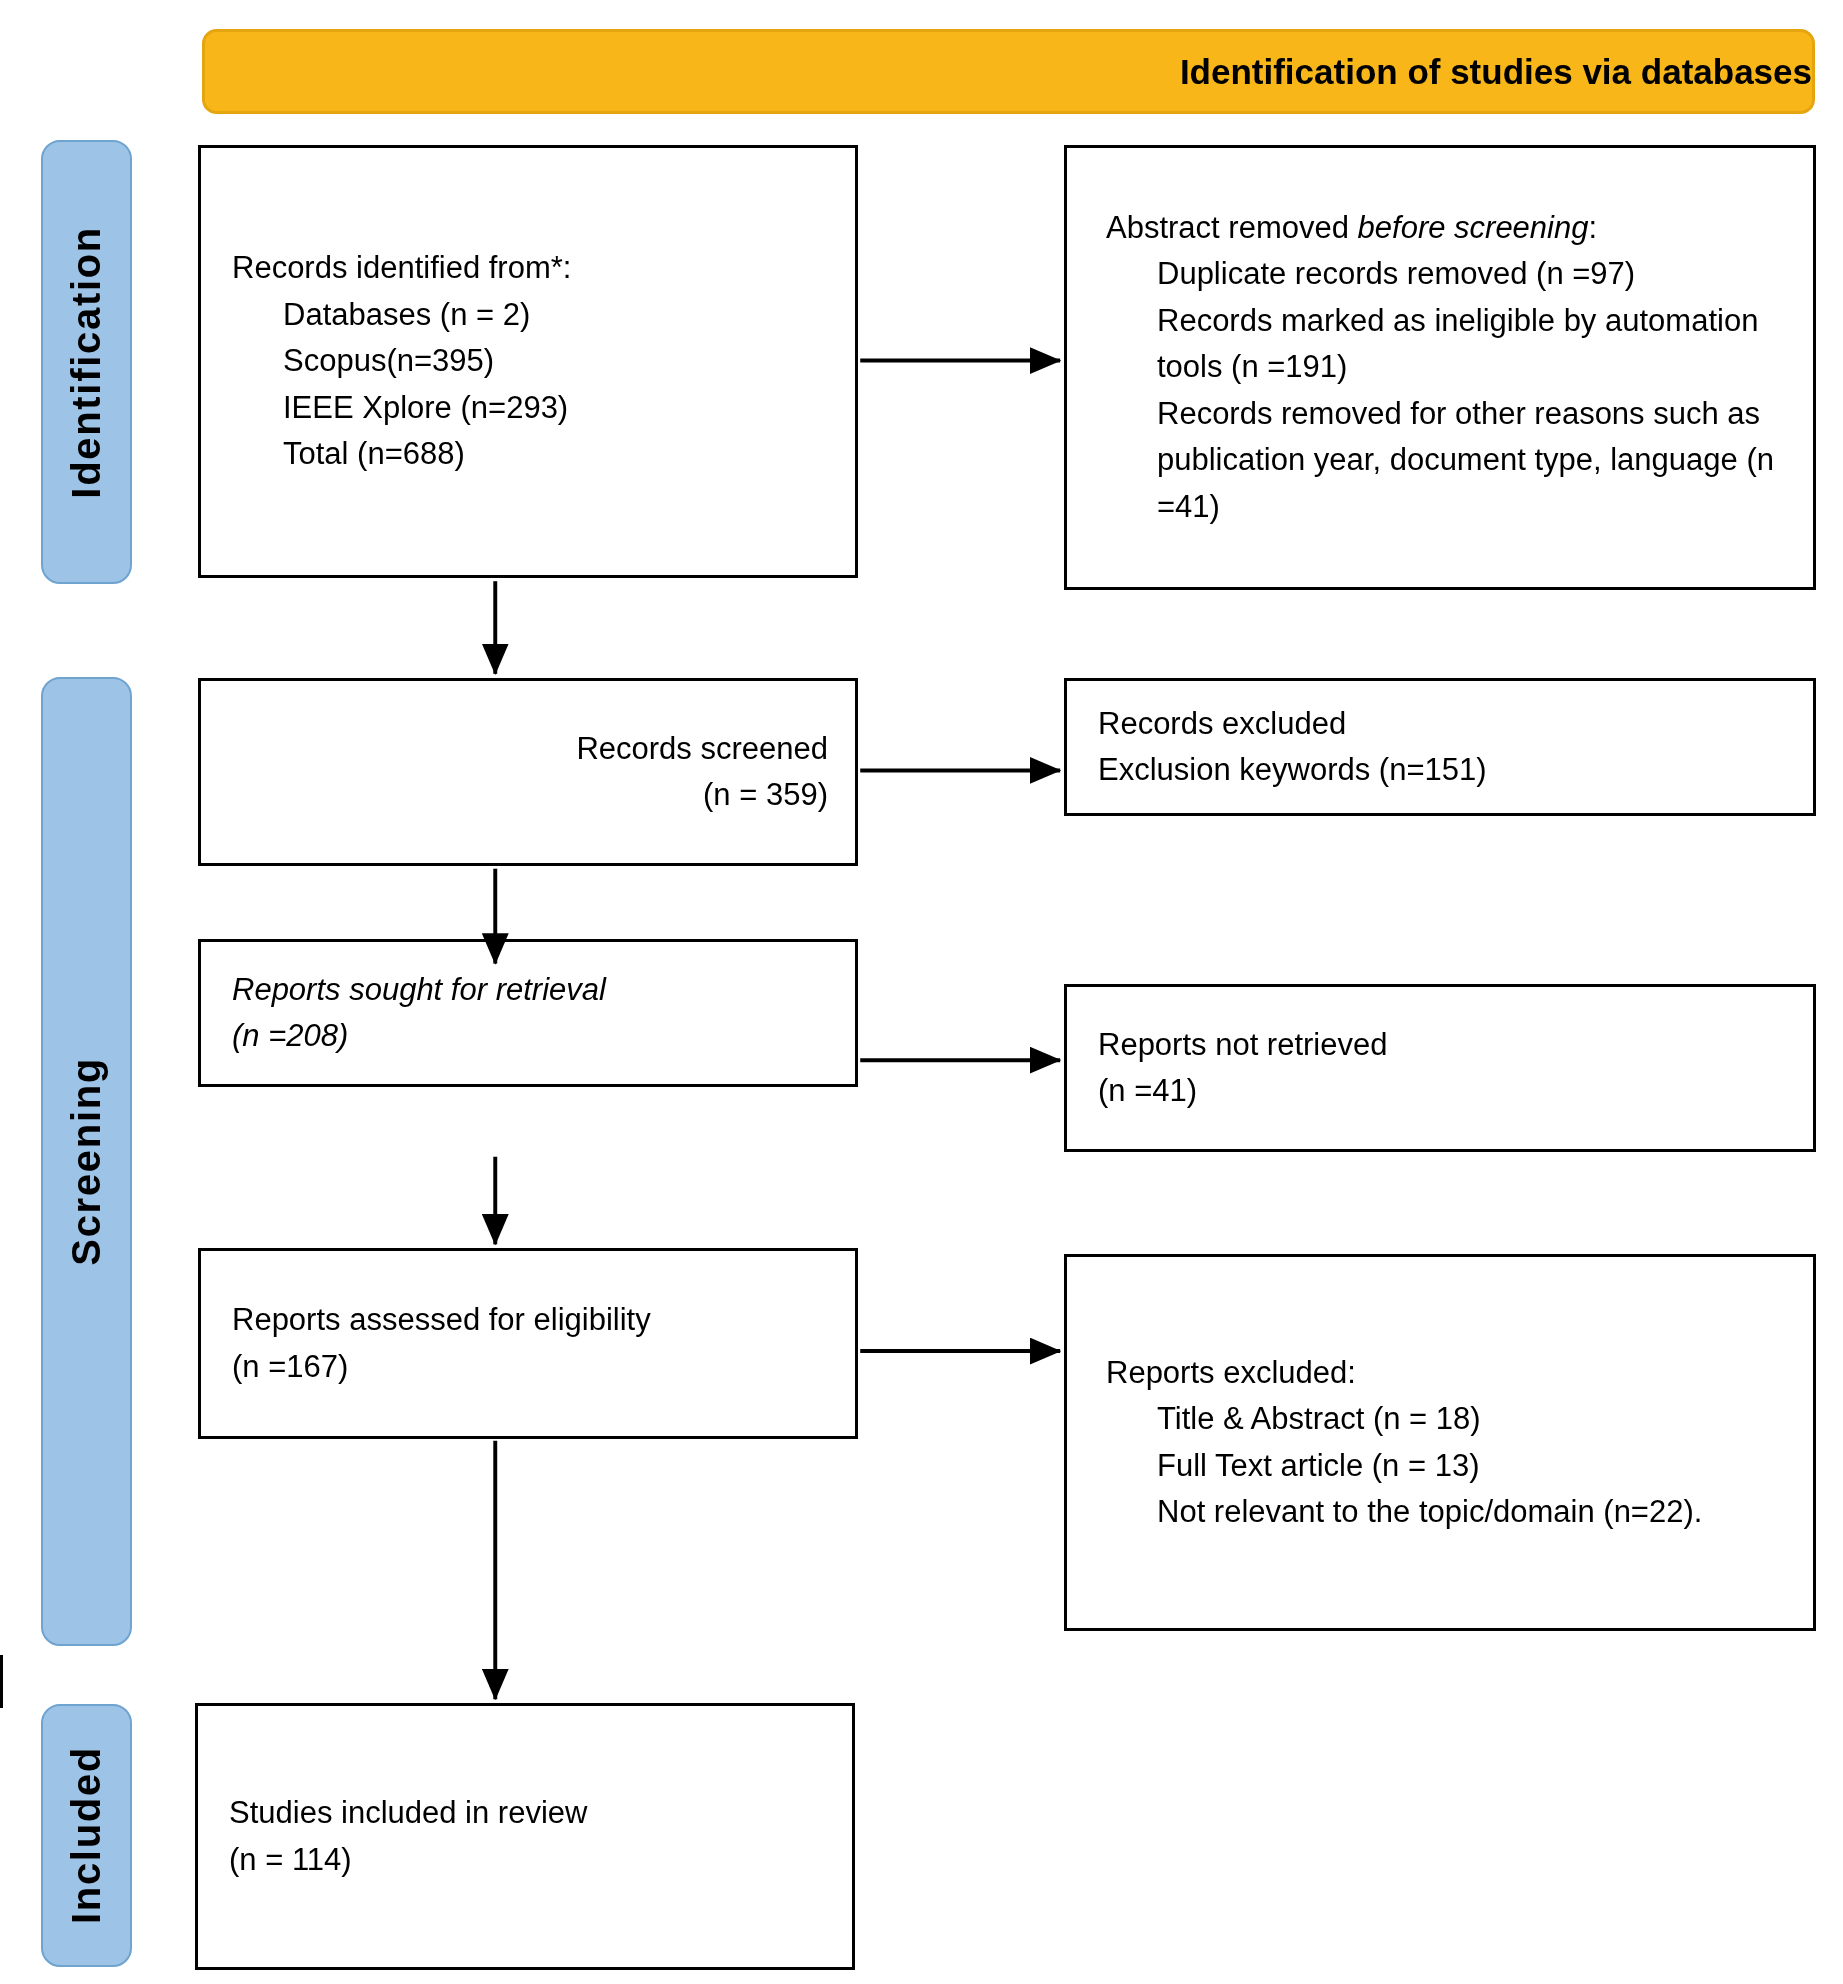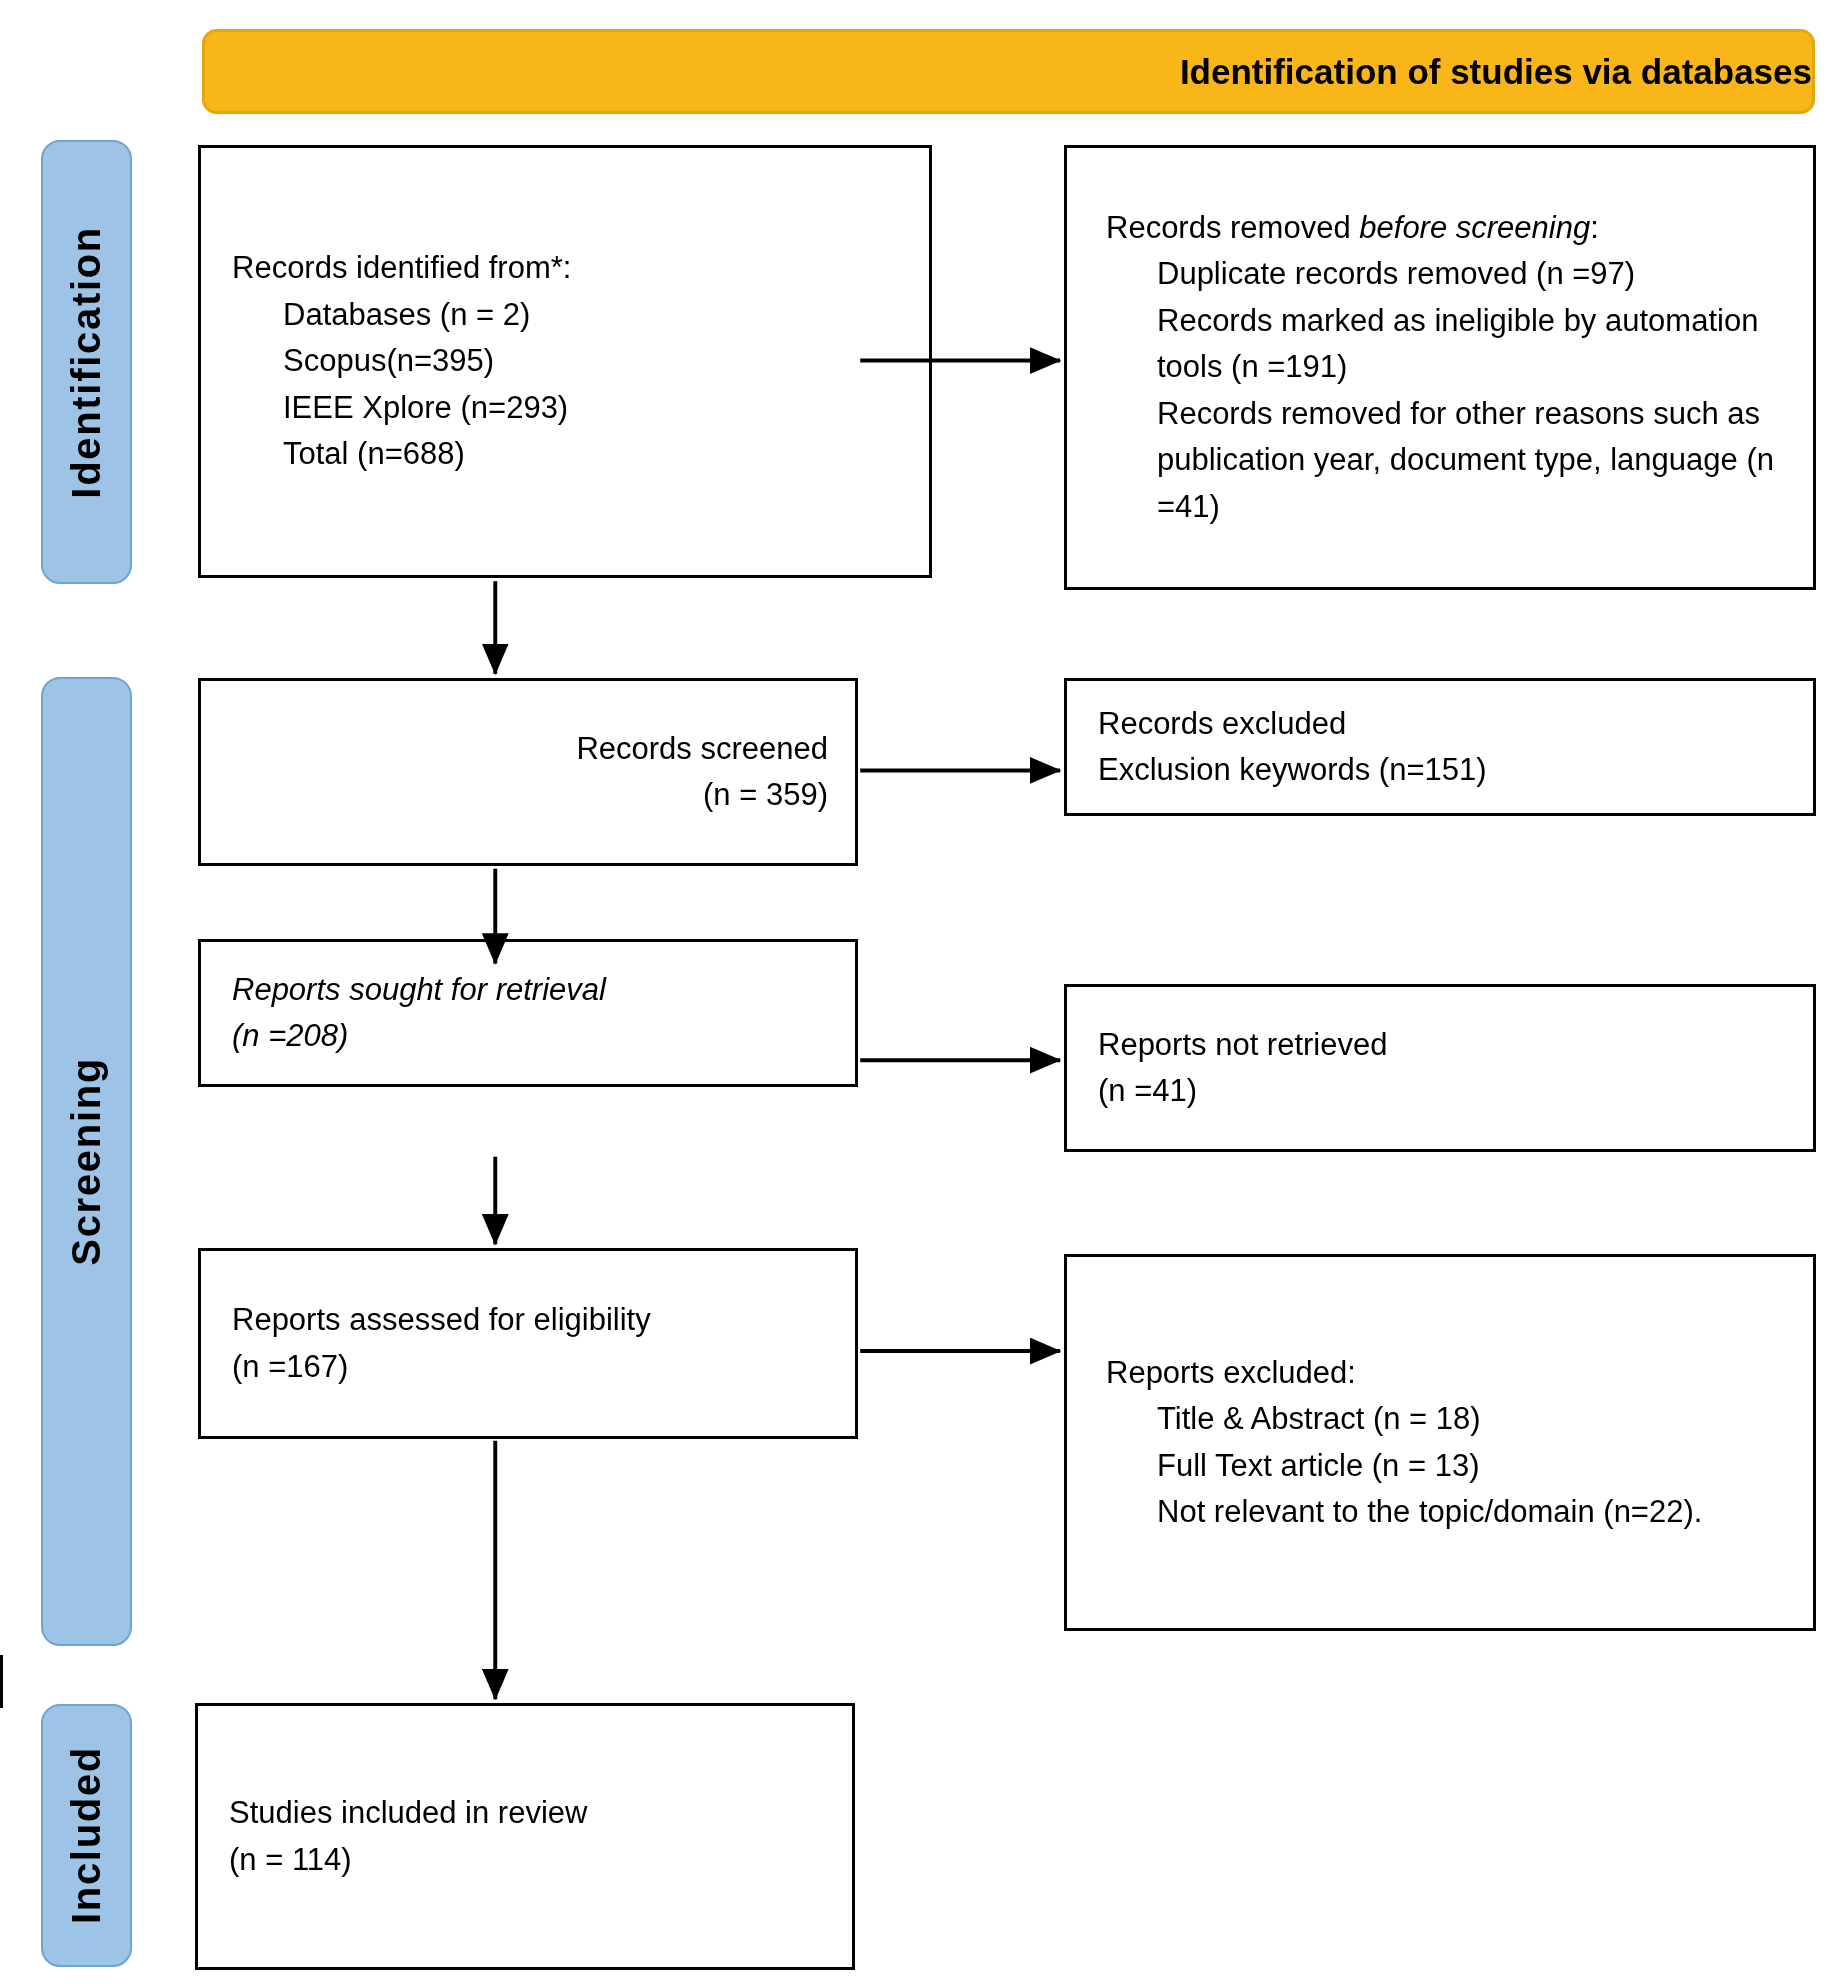--- a/index.html
+++ b/index.html
@@ -50,21 +50,21 @@
     border: 3.4px solid #000;
     box-sizing: border-box;
     display: flex; flex-direction: column; justify-content: center;
     padding: 17px 27px 17px 31px;
     font-size: 31px;
     line-height: 1.5;
   }
   .box .indent { padding-left: 51px; }
   .box em { font-style: italic; }
 
-  #box-identified        { left: 198px;  top: 145px;  width: 734px; height: 433px; }
+  #box-identified        { left: 198px;  top: 145px;  width: 660px; height: 433px; }
   #box-removed           { left: 1064px; top: 145px;  width: 752px; height: 445px; padding-left: 39px; }
   #box-screened          { left: 198px;  top: 678px; width: 660px; height: 188px; align-items: flex-end; }
   #box-excluded-screen   { left: 1064px; top: 678px; width: 752px; height: 138px; }
   #box-sought            { left: 198px;  top: 939px; width: 660px; height: 148px; font-style: italic; }
   #box-not-retrieved     { left: 1064px; top: 984px; width: 752px; height: 168px; }
   #box-assessed          { left: 198px;  top: 1248px; width: 660px; height: 191px; }
   #box-reports-excluded  { left: 1064px; top: 1254px; width: 752px; height: 377px; padding-left: 39px; }
   #box-included          { left: 195px;  top: 1703px; width: 660px; height: 267px; }
 
   svg.arrows {
@@ -99,21 +99,21 @@
 
 <div class="box" id="box-identified">
   <div>Records identified from*:</div>
   <div class="indent">Databases (n = 2)</div>
   <div class="indent">Scopus(n=395)</div>
   <div class="indent">IEEE Xplore (n=293)</div>
   <div class="indent">Total (n=688)</div>
 </div>
 
 <div class="box" id="box-removed">
-  <div><span>Records removed </span><em>before screening</em><span>:</span></div>
+  <div><span>Abstract removed </span><em>before screening</em><span>:</span></div>
   <div class="indent">Duplicate records removed (n =97)</div>
   <div class="indent">Records marked as ineligible by automation tools (n =191)</div>
   <div class="indent">Records removed for other reasons such as publication year, document type, language (n =41)</div>
 </div>
 
 <div class="box" id="box-screened">
   <div>Records screened</div>
   <div>(n = 359)</div>
 </div>
 

